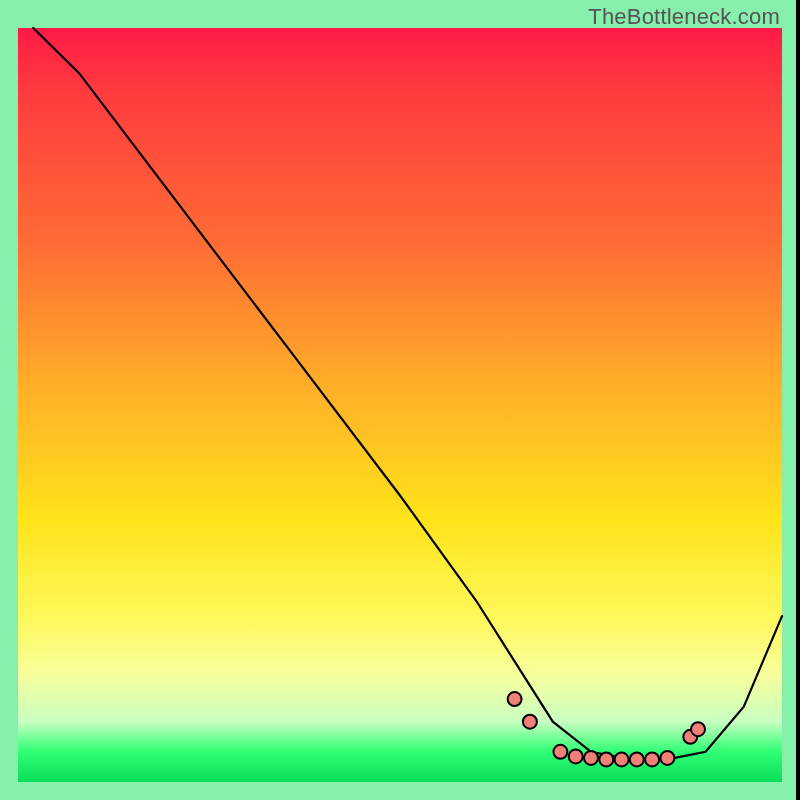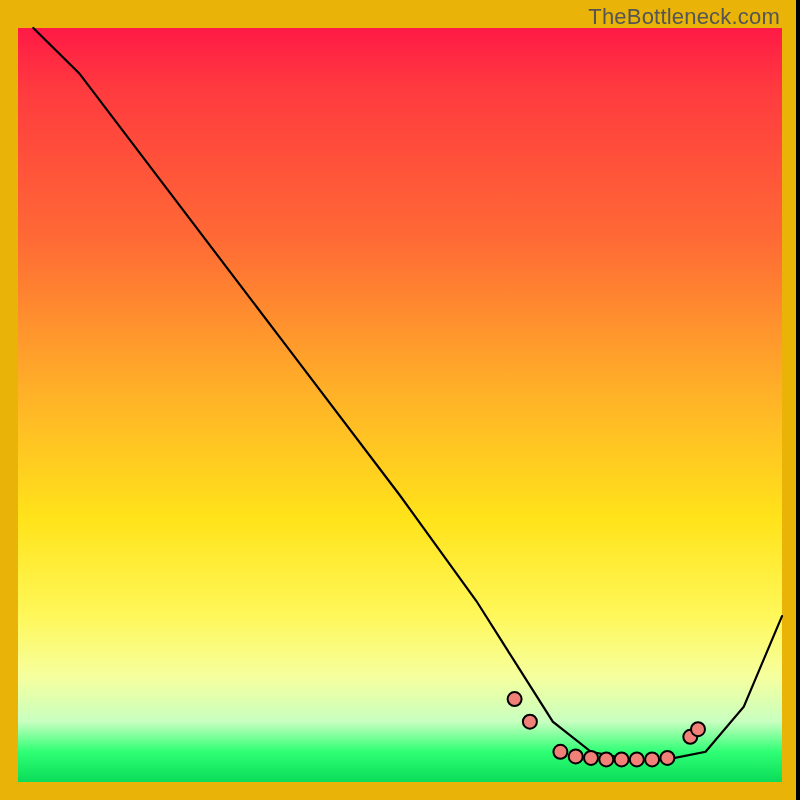--- a/index.html
+++ b/index.html
@@ -8,21 +8,21 @@
     width: 800px;
     height: 800px;
     background: #000;
     overflow: hidden;
     font-family: Arial, Helvetica, sans-serif;
   }
   .frame {
     position: absolute;
     left: 0; top: 0;
     width: 796px; height: 800px;
-    background: #eab308;
+    background: #86efac;
   }
   .plot-area {
     position: absolute;
     left: 18px;
     top: 28px;
     width: 764px;
     height: 754px;
     
     background: linear-gradient(
       to bottom,

